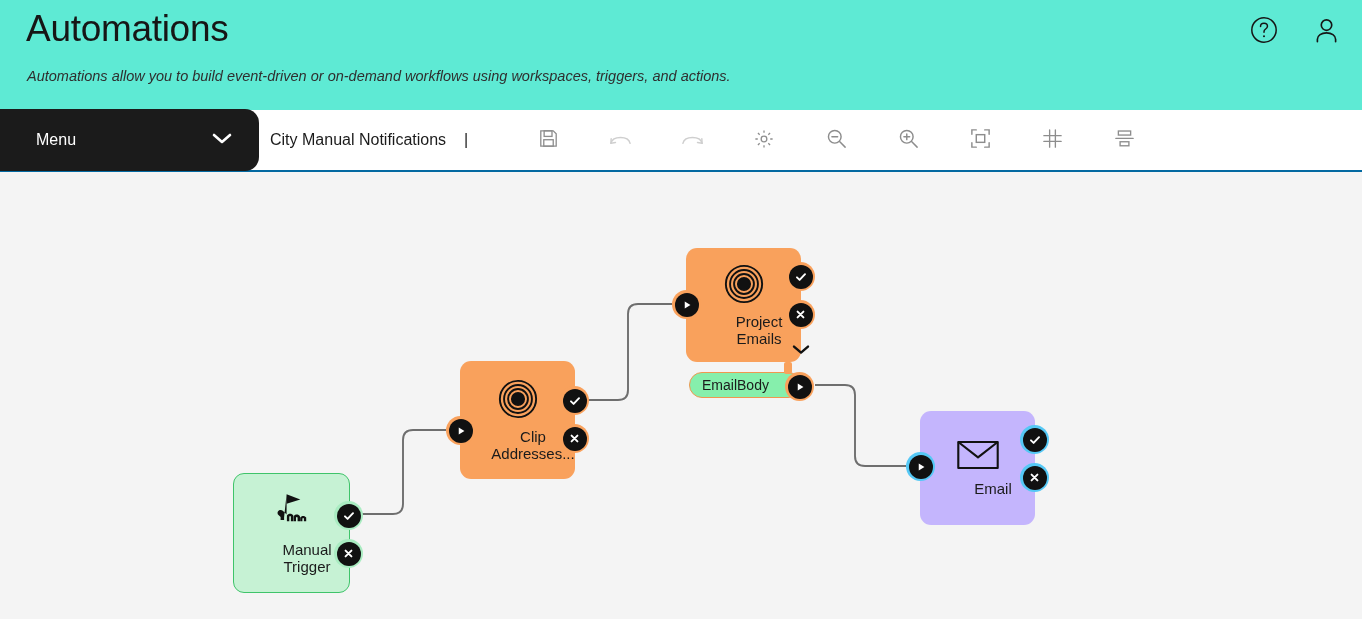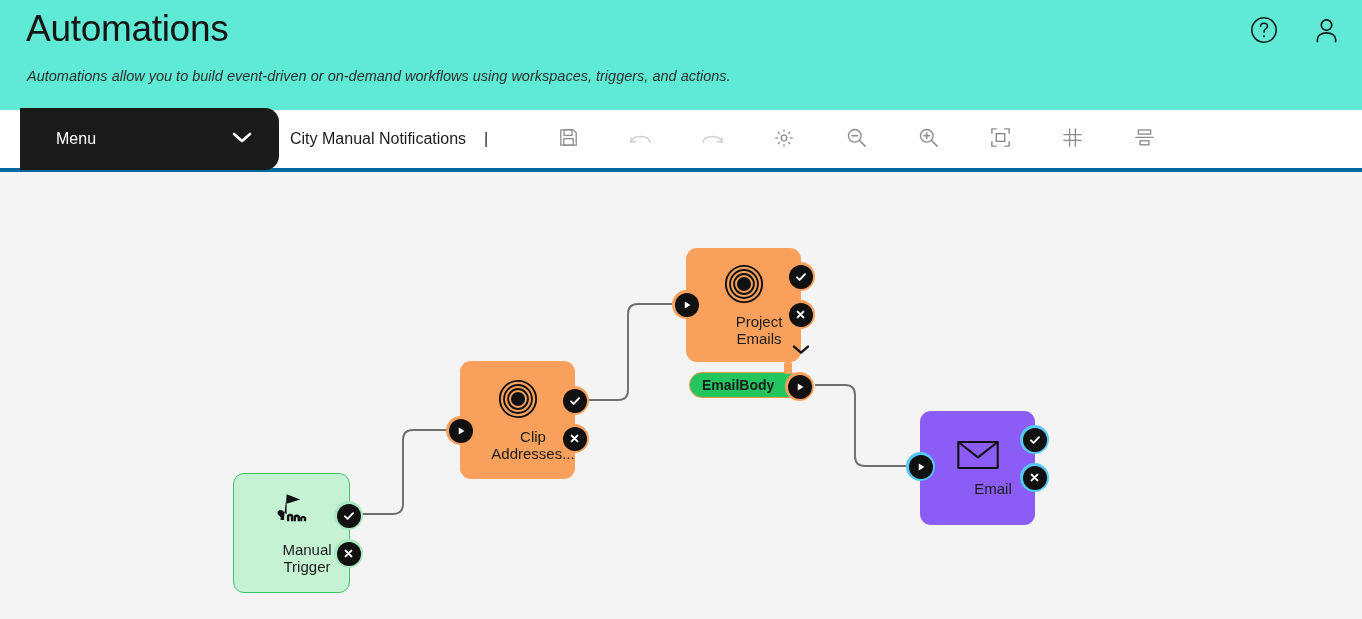--- a/index.html
+++ b/index.html
@@ -42,24 +42,23 @@
     width: 40px; height: 40px;
     display: flex; align-items: center; justify-content: center;
     cursor: pointer;
   }
 
   
   .toolbar {
     position: relative;
     height: 62px;
     background: #ffffff;
-    border-bottom: 4px solid #0369a1;
-    display: flex;
-    align-items: center;
-    padding-left: 20px;
+    border-bottom: 2px solid #0369a1;
+    display: flex;
+    align-items: center;
   }
   .menu-block {
     width: 259px; height: 62px;
     background: #1b1b1b;
     border-top-right-radius: 14px;
     border-bottom-right-radius: 14px;
     display: flex;
     align-items: center;
     justify-content: space-between;
     padding: 0 26px 0 36px;
@@ -157,21 +156,21 @@
     text-align: center;
     line-height: 1.12;
     max-width: 96%;
     margin-left: 31px;
   }
   .node.trigger {
     background: #c6f2d4;
     border: 1.5px solid #3fc46a;
   }
   .node.action-orange { background: #f9a15c; }
-  .node.action-blue   { background: #8b5cf6; align-items: center; }
+  .node.action-blue   { background: #c4b5fd; align-items: center; }
 
   
   .port {
     position: absolute;
     width: 29px; height: 29px;
     border-radius: 50%;
     display: flex; align-items: center; justify-content: center;
     cursor: pointer;
   }
   .port.in  { left: -14px; }
@@ -190,30 +189,29 @@
     right: -14px;
     width: 29px; height: 26px;
     display: flex; align-items: center; justify-content: center;
     cursor: pointer;
   }
 
   
   .pill {
     position: absolute;
     height: 26px;
-    background: #22c55e;
+    background: #86efac;
     border: 1.5px solid #f0974f;
     border-radius: 13px;
     display: flex;
     align-items: center;
     padding: 0 30px 0 12px;
     font-size: 14px;
     color: #1b1b1b;
     cursor: pointer;
-    font-weight: bold;
   }
   .pill-stem {
     position: absolute;
     width: 8px; height: 12px;
     background: #f9a15c;
     border-radius: 2px;
   }
 </style>
 </head>
 <body>

